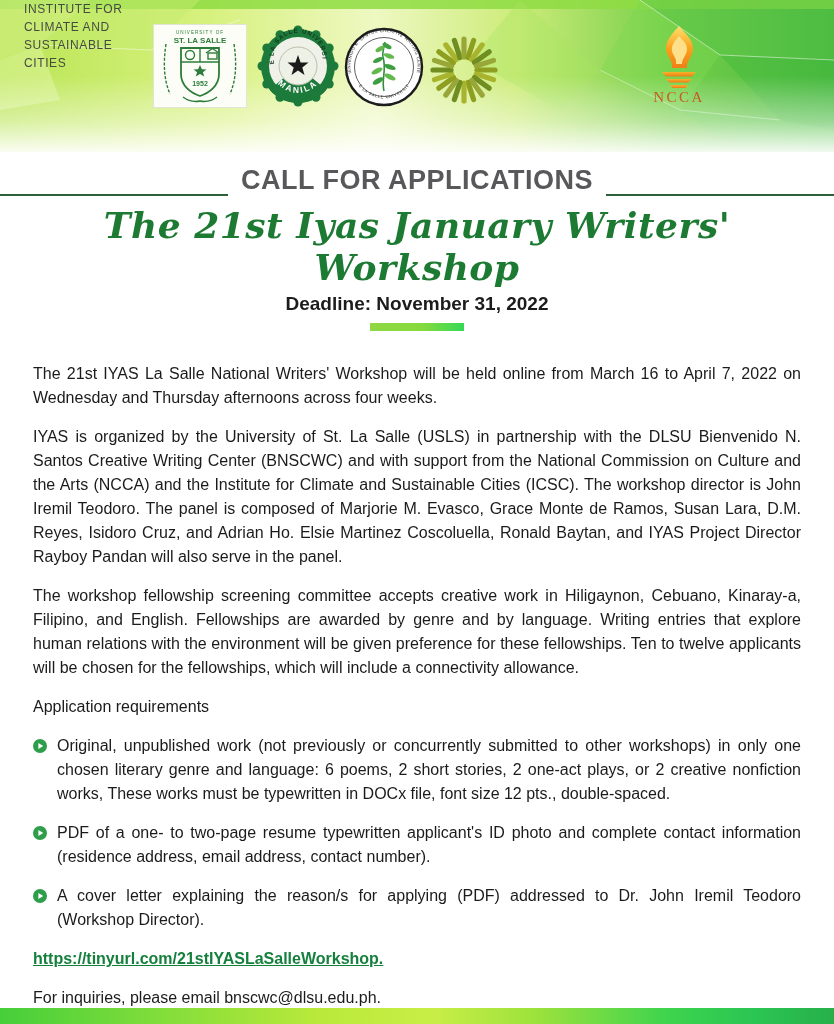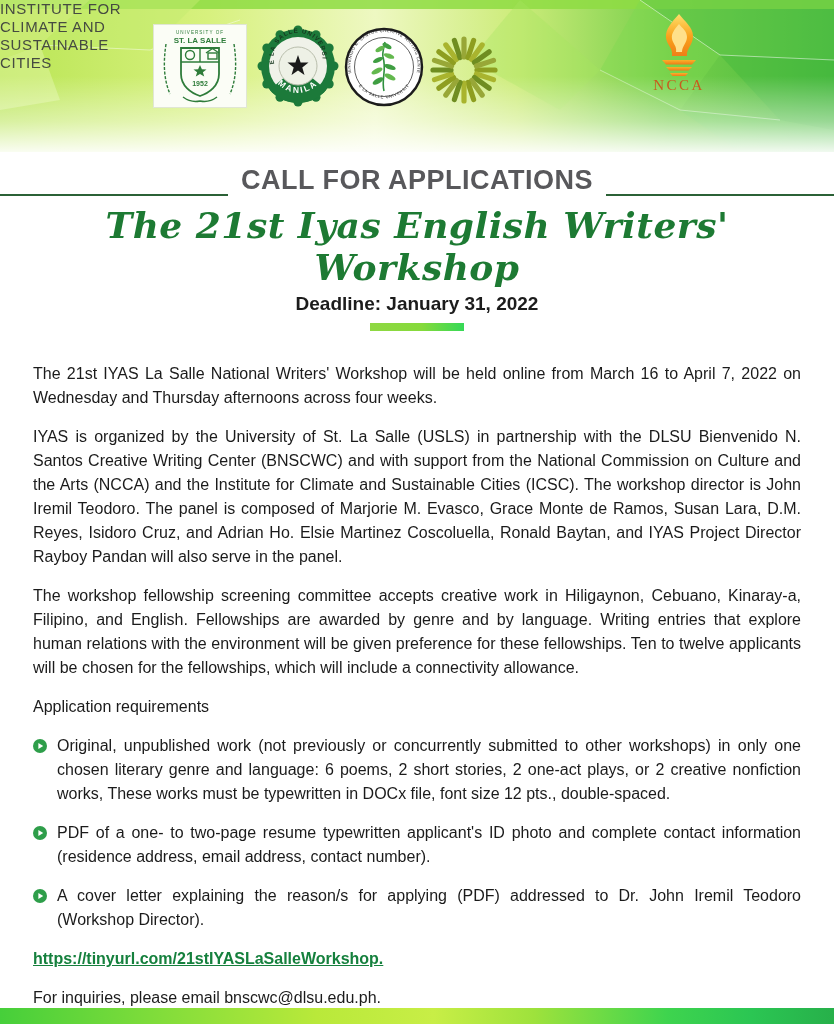--- a/index.html
+++ b/index.html
@@ -7,23 +7,23 @@
           font-family:"Liberation Sans",sans-serif;color:#1e1e1e;}
   
   .header{position:relative;height:152px;}
   .header .bg{position:absolute;left:0;top:0;width:834px;height:152px;}
   .logos{position:absolute;left:0;top:0;width:834px;height:152px;}
   .logo{position:absolute;}
   .usls-card{left:153px;top:24px;}
   .dlsu-seal{left:256px;top:24px;}
   .bn-seal{left:344px;top:27px;}
   .icsc-mark{left:428px;top:34px;}
-  .icsc-text{left:506px;top:36px;font-size:15px;line-height:18px;color:#464b41;
-             letter-spacing:.6px;font-weight:400;}
-  .ncca{left:640px;top:10px;width:76px;text-align:right;}
+  .icsc-text{left:506px;top:36px;font-size:12px;line-height:18px;color:#464b41;
+             letter-spacing:.6px;font-weight:400;padding-left:24px;}
+  .ncca{left:640px;top:22px;width:76px;text-align:right;}
   
   .cfa{display:flex;align-items:flex-end;margin-top:13px;font-weight:bold;}
   .cfa .rule{flex:1;height:2px;background:#2b6136;}
   .cfa .label{margin:0 13px;font-size:27px;color:#58585b;letter-spacing:.5px;white-space:nowrap;}
   
   .title{margin:8px 20px 0;text-align:center;font-family:"DejaVu Serif",serif;
          font-style:italic;font-weight:bold;font-size:36px;color:#1d7a33;letter-spacing:.5px;}
   .deadline{margin-top:5px;text-align:center;font-size:19px;font-weight:bold;color:#1c1c1c;}
   .accent-bar{width:94px;height:8px;margin:8px auto 0;
               background:linear-gradient(90deg,#8fd843 0%,#86da3b 55%,#35d957 100%);}
@@ -218,22 +218,22 @@
 
     </div>
   </div>
 
   <div class="cfa">
     <div class="rule"></div>
     <div class="label">CALL FOR APPLICATIONS</div>
     <div class="rule"></div>
   </div>
 
-  <h1 class="title">The 21st Iyas English Writers' Workshop</h1>
-  <div class="deadline">Deadline: January 31, 2022</div>
+  <h1 class="title">The 21st Iyas January Writers' Workshop</h1>
+  <div class="deadline">Deadline: November 31, 2022</div>
   <div class="accent-bar"></div>
 
   <div class="main">
     <p>The 21st  IYAS La Salle National Writers' Workshop will be held online from March 16 to April 7, 2022 on Wednesday and Thursday afternoons across four weeks.</p>
     <p>IYAS is organized by the University of St. La Salle (USLS) in partnership with the DLSU Bienvenido N. Santos Creative Writing Center (BNSCWC) and with support from the National Commission on Culture and the Arts (NCCA) and the Institute for Climate and Sustainable Cities (ICSC). The workshop director is John Iremil Teodoro. The panel is composed of Marjorie M. Evasco, Grace Monte de Ramos, Susan Lara, D.M. Reyes, Isidoro Cruz, and Adrian Ho.  Elsie Martinez Coscoluella, Ronald Baytan, and IYAS Project Director Rayboy Pandan will also serve in the panel.</p>
     <p>The workshop fellowship screening committee accepts creative work in Hiligaynon, Cebuano, Kinaray-a, Filipino, and English. Fellowships are awarded by genre and by language. Writing entries that explore human relations with the environment will be given preference for these fellowships. Ten to twelve applicants will be chosen for the fellowships, which will include a connectivity allowance.</p>
     <p class="req-heading">Application requirements</p>
 
     <ul class="reqs">
       <li>

